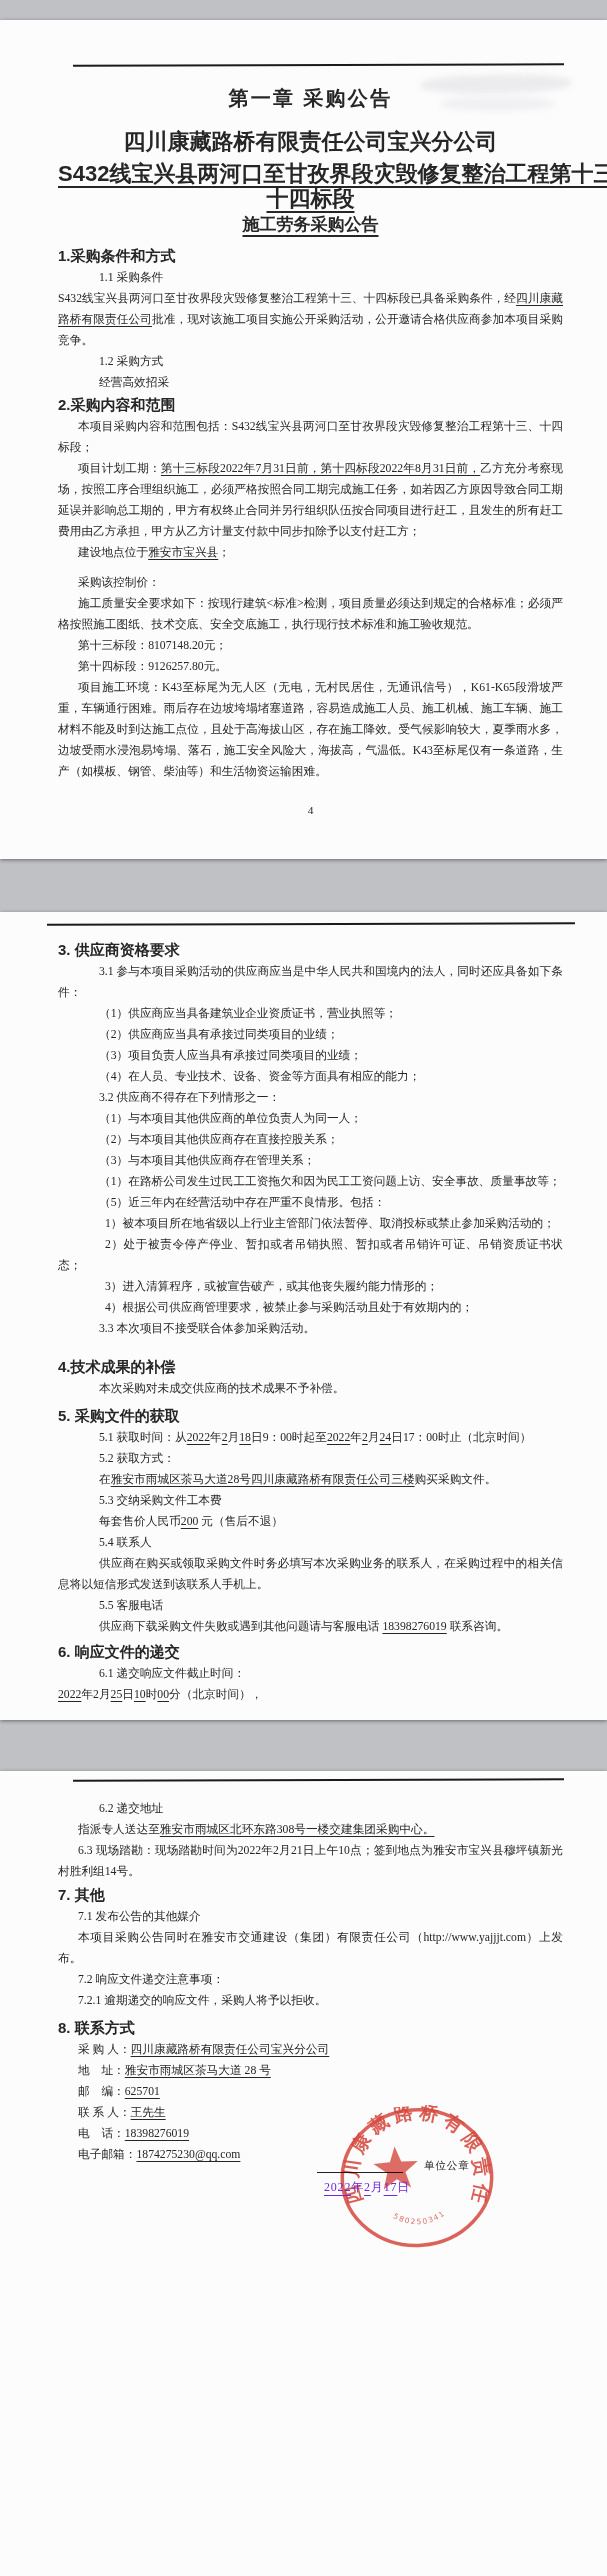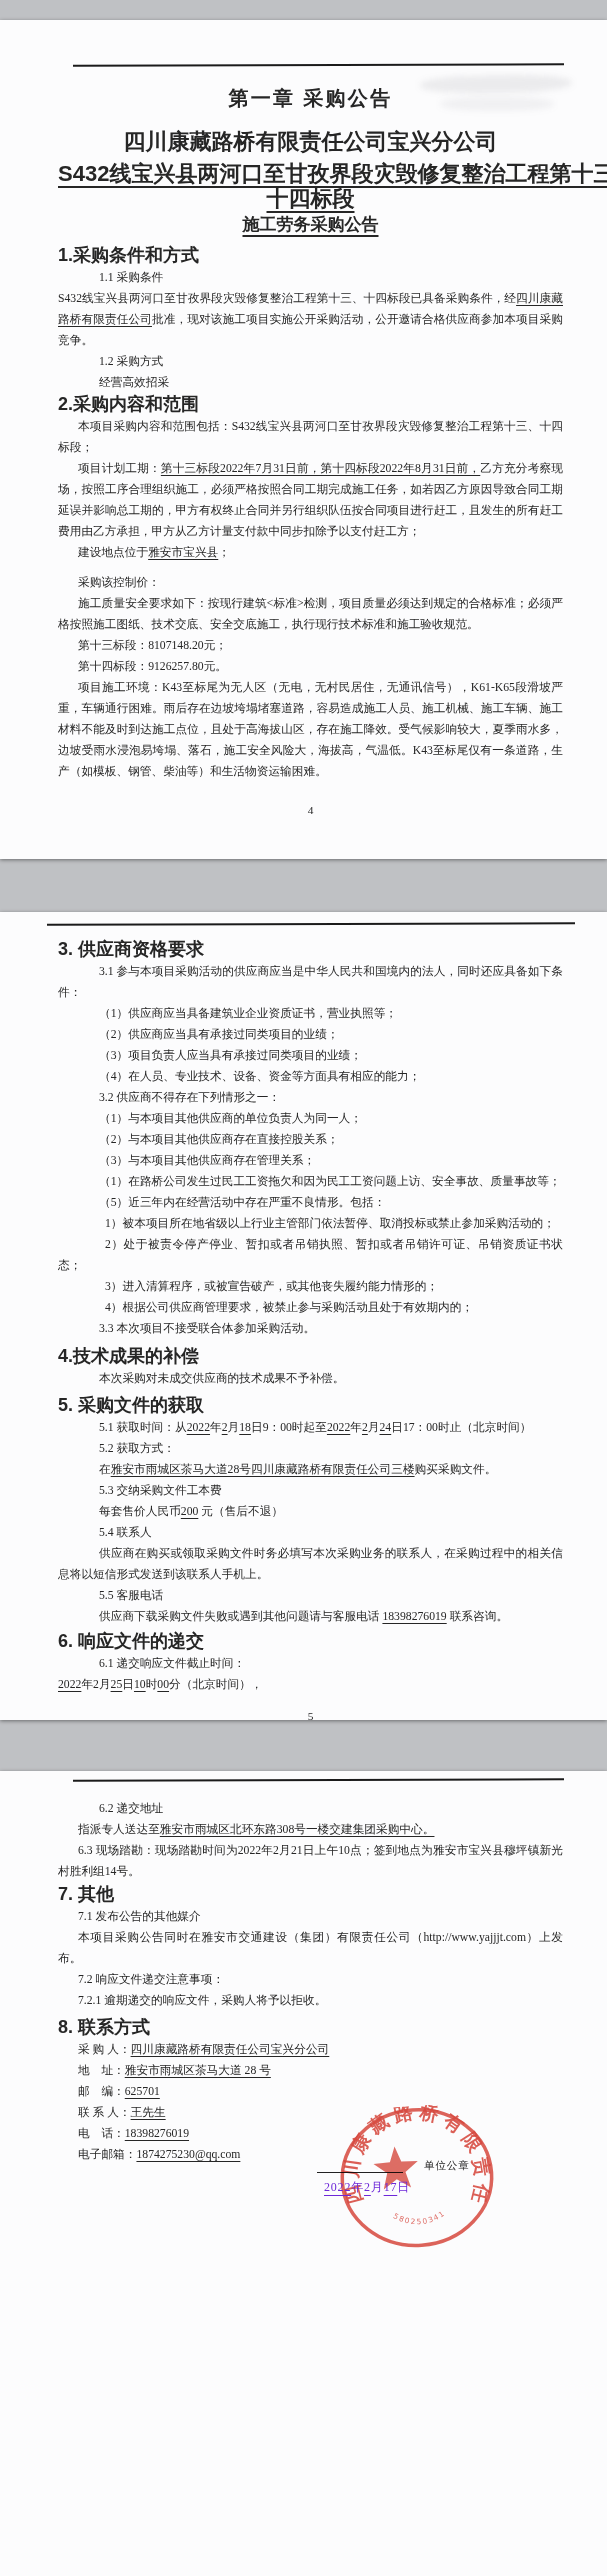--- a/index.html
+++ b/index.html
@@ -17,22 +17,22 @@
   #p1 .rule{margin-top:44px;}
   #p2 .rule{margin-top:10.6px;margin-left:47px;margin-right:32px;}
   #p3 .rule{margin-top:7.6px;}
   .content{margin:0 44px 0 58px;font-size:11.7px;line-height:21px;text-align:justify;word-break:break-all;}
   p{margin:0;padding:0;}
   .t-chapter{font-family:"Liberation Sans","DejaVu Sans",sans-serif;font-weight:700;font-size:20px;line-height:27px;margin-top:19px;text-align:center;letter-spacing:2.3px;word-break:keep-all;}
   .t-company{font-family:"Liberation Sans","DejaVu Sans",sans-serif;font-weight:700;font-size:22px;line-height:29px;margin-top:15px;text-align:center;word-break:keep-all;}
   .t-sub1{font-family:"Liberation Sans","DejaVu Sans",sans-serif;font-weight:700;font-size:22px;line-height:25px;margin-top:5.3px;text-align:center;word-break:keep-all;}
   .t-sub2{font-family:"Liberation Sans","DejaVu Sans",sans-serif;font-weight:700;font-size:17px;line-height:25px;margin-top:0.8px;text-align:center;word-break:keep-all;}
   .tul{text-decoration:underline;text-underline-offset:4.6px;text-decoration-thickness:1.5px;}
-  .h1{font-family:"Liberation Sans","DejaVu Sans",sans-serif;font-weight:700;font-size:18px;line-height:23px;text-align:left;}
-  .mt10{margin-top:7.6px;}.mt12{margin-top:9px;}.mt8{margin-top:6px;}.mt6{margin-top:4.6px;}.mt4{margin-top:3px;}.mt3{margin-top:5px;}.mt2{margin-top:1.5px;}
+  .h1{font-family:"Liberation Sans","DejaVu Sans",sans-serif;font-weight:700;font-size:15px;line-height:23px;text-align:left;}
+  .mt10{margin-top:7.6px;}.mt12{margin-top:9px;}.mt8{margin-top:16px;}.mt6{margin-top:4.6px;}.mt4{margin-top:3px;}.mt3{margin-top:5px;}.mt2{margin-top:1.5px;}
   .i54{text-indent:41px;}
   .i62{text-indent:47px;}
   .ind{text-indent:20px;}
   .b{font-weight:400;}
   .u{text-decoration:underline;text-underline-offset:3px;text-decoration-thickness:1.1px;}
   .pageno{text-align:center;margin-top:16.7px;font-size:11.4px;}
   #p1 .pageno{margin-top:18px;}
   #p2 .pageno{margin-top:10.6px;}
   .c-row{line-height:21px;padding-left:20px;}
   .c-label{white-space:pre;}

